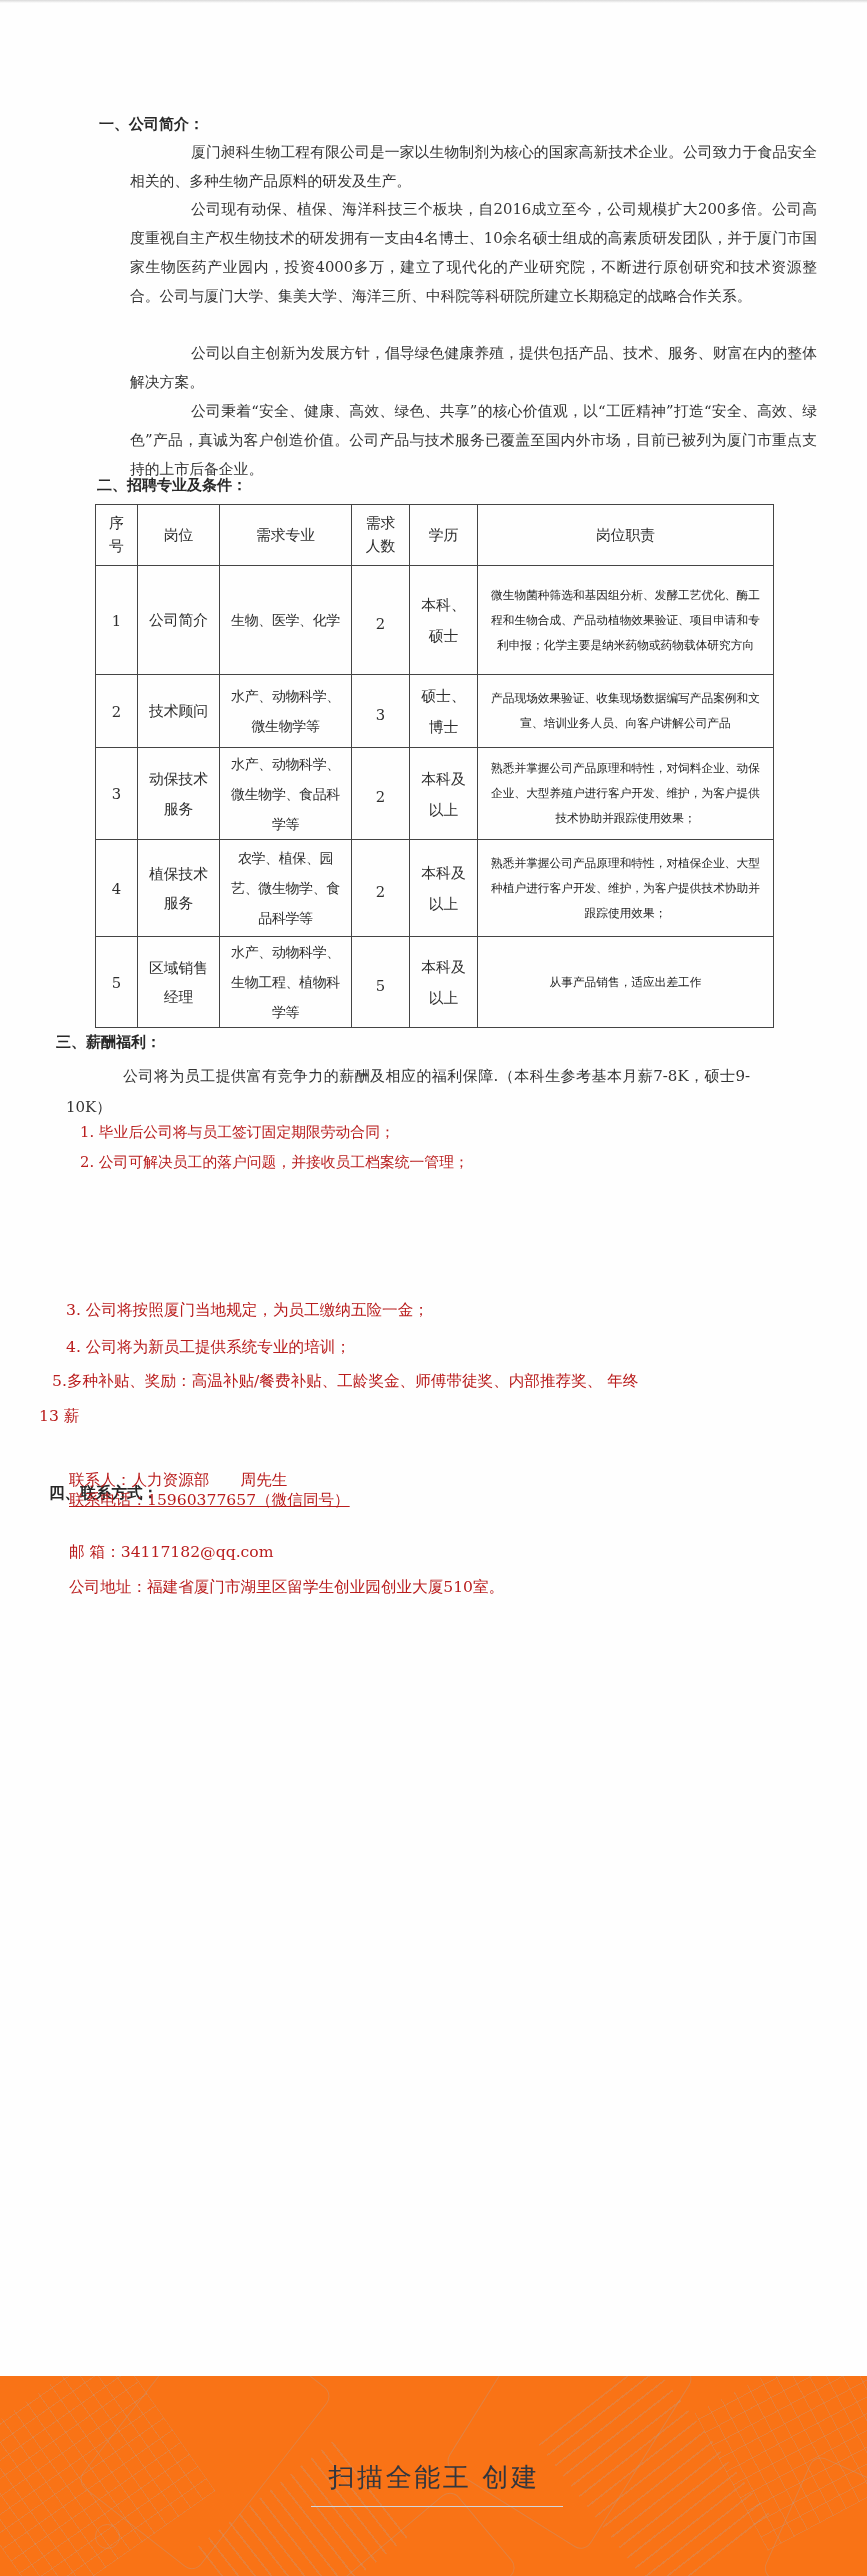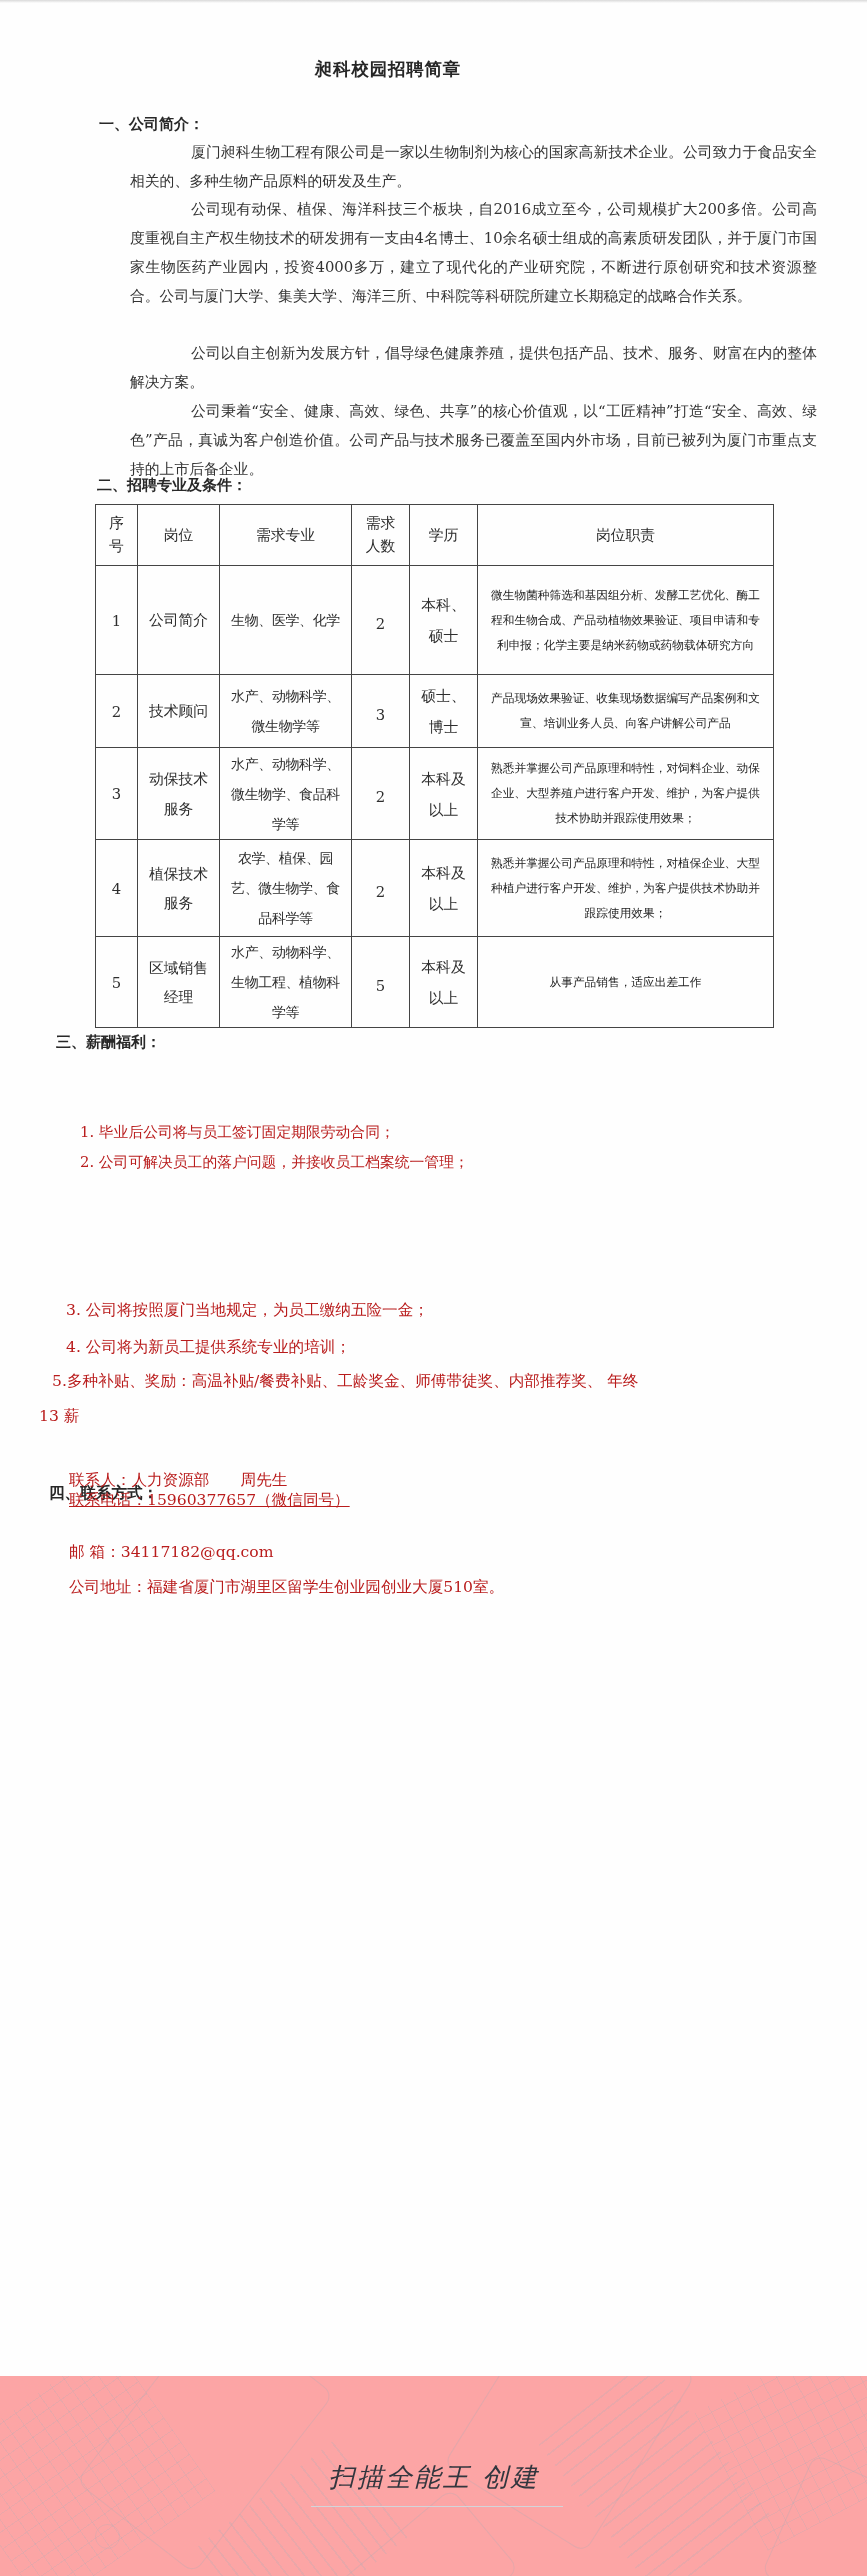--- a/index.html
+++ b/index.html
@@ -28,39 +28,38 @@
   td.c-major{font-size:14px;line-height:30px;padding:0 8.7px;letter-spacing:-0.4px;}
   td.c-count{font-size:14.8px;vertical-align:top;padding-top:7.8px;}
   td.c-degree{font-size:14.8px;line-height:31px;padding:0 7.8px;}
   td.c-duty{font-family:"DejaVu Sans","Liberation Sans",sans-serif;font-size:11.7px;
     line-height:25px;text-align:left;padding:1.7px 9.5px;color:#222;}
   tr.hrow{height:61px;} tr.r1{height:109px;} tr.r2{height:73px;}
   tr.r3{height:92px;} tr.r4{height:97px;} tr.r5{height:87px;}
   
   .lowtext{font-size:15.6px;color:#b91c1c;}
   
-  .footer{left:0;top:2376px;width:868px;height:200px;background:#fca5a5;overflow:hidden;font-style:italic;}
+  .footer{left:0;top:2376px;width:868px;height:200px;background:#f97316;overflow:hidden;}
   .footer .wm{position:absolute;left:0;top:84px;width:100%;text-align:center;
     font-family:"DejaVu Sans","Liberation Sans",sans-serif;font-size:26px;
     letter-spacing:2.6px;color:#32363e;font-weight:500;}
   .footer .wm-line{position:absolute;left:311px;top:130px;width:252px;height:0.9px;background:#d2d5da;}
   .pat{position:absolute;border:1.7px solid rgba(165,174,184,0.28);border-radius:12px;}
   .pat-lines{position:absolute;background:repeating-linear-gradient(90deg,
       rgba(165,174,184,0.22) 0 1.7px, transparent 1.7px 13px);}
   .pat-grid{position:absolute;background:
       repeating-linear-gradient(0deg, rgba(165,174,184,0.22) 0 0.9px, transparent 0.9px 14.8px),
       repeating-linear-gradient(90deg, rgba(165,174,184,0.22) 0 0.9px, transparent 0.9px 14.8px);}
   .pat-circle{position:absolute;border:1.7px solid rgba(165,174,184,0.26);border-radius:50%;}
 </style>
 </head>
 <body>
 
 <div class="page">
 
-  <div class="abs doc-title">昶科校园招聘简章</div>
 
   <div class="abs sec-h" style="top:115px;left:99px;">一、公司简介：</div>
   <div class="abs para indent" style="top:137px;left:90px;width:687px;">厦门昶科生物工程有限公司是一家以生物制剂为核心的国家高新技术企业。公司致力于食品安全相关的、多种生物产品原料的研发及生产。</div>
   <div class="abs para indent" style="top:194px;left:90px;width:687px;">公司现有动保、植保、海洋科技三个板块，自2016成立至今，公司规模扩大200多倍。公司高度重视自主产权生物技术的研发拥有一支由4名博士、10余名硕士组成的高素质研发团队，并于厦门市国家生物医药产业园内，投资4000多万，建立了现代化的产业研究院，不断进行原创研究和技术资源整合。公司与厦门大学、集美大学、海洋三所、中科院等科研院所建立长期稳定的战略合作关系。</div>
   <div class="abs para indent" style="top:338px;left:90px;width:687px;">公司以自主创新为发展方针，倡导绿色健康养殖，提供包括产品、技术、服务、财富在内的整体解决方案。</div>
   <div class="abs para indent" style="top:396px;left:90px;width:687px;">公司秉着“安全、健康、高效、绿色、共享”的核心价值观，以“工匠精神”打造“安全、高效、绿色”产品，真诚为客户创造价值。公司产品与技术服务已覆盖至国内外市场，目前已被列为厦门市重点支持的上市后备企业。</div>
 
   <div class="abs sec-h" style="top:476px;left:97px;">二、招聘专业及条件：</div>
 
   <table class="recruit abs" style="top:504px;left:95px;">
@@ -118,20 +117,21 @@
       <td class="c-post">区域销售经理</td>
       <td class="c-major">水产、动物科学、生物工程、植物科学等</td>
       <td class="c-count">5</td>
       <td class="c-degree">本科及以上</td>
       <td class="c-duty">从事产品销售，适应出差工作</td>
     </tr>
   </tbody>
     </table>
 
   <div class="abs sec-h" style="top:1033px;left:56px;">三、薪酬福利：</div>
+  <div class="abs para" style="top:1061px;left:66px;width:684px;text-indent:57px;font-size:15px;line-height:31px;">公司将为员工提供富有竞争力的薪酬及相应的福利保障.（本科生参考基本月薪7-8K，硕士9-10K）</div>
   <div class="abs lowtext" style="top:1123px;left:80px;font-size:14.8px;">1. 毕业后公司将与员工签订固定期限劳动合同；</div>
   <div class="abs lowtext" style="top:1153px;left:80px;font-size:14.8px;">2. 公司可解决员工的落户问题，并接收员工档案统一管理；</div>
   <div class="abs lowtext" style="top:1300px;left:66px;">3. 公司将按照厦门当地规定，为员工缴纳五险一金；</div>
   <div class="abs lowtext" style="top:1337px;left:66px;">4. 公司将为新员工提供系统专业的培训；</div>
   <div class="abs lowtext" style="top:1371px;left:52px;width:781px;">5.多种补贴、奖励：高温补贴/餐费补贴、工龄奖金、师傅带徒奖、内部推荐奖、 年终</div>
   <div class="abs lowtext" style="top:1406px;left:39px;">13 薪</div>
 
   <div class="abs sec-h" style="top:1439px;left:49px;font-size:15.6px;margin-top:44px;">四、联系方式：</div>
   <div class="abs lowtext" style="top:1470px;left:69px;">联系人：人力资源部　　周先生</div>
   <div class="abs lowtext" style="top:1490px;left:69px;text-decoration:underline;">联系电话：15960377657（微信同号）</div>

